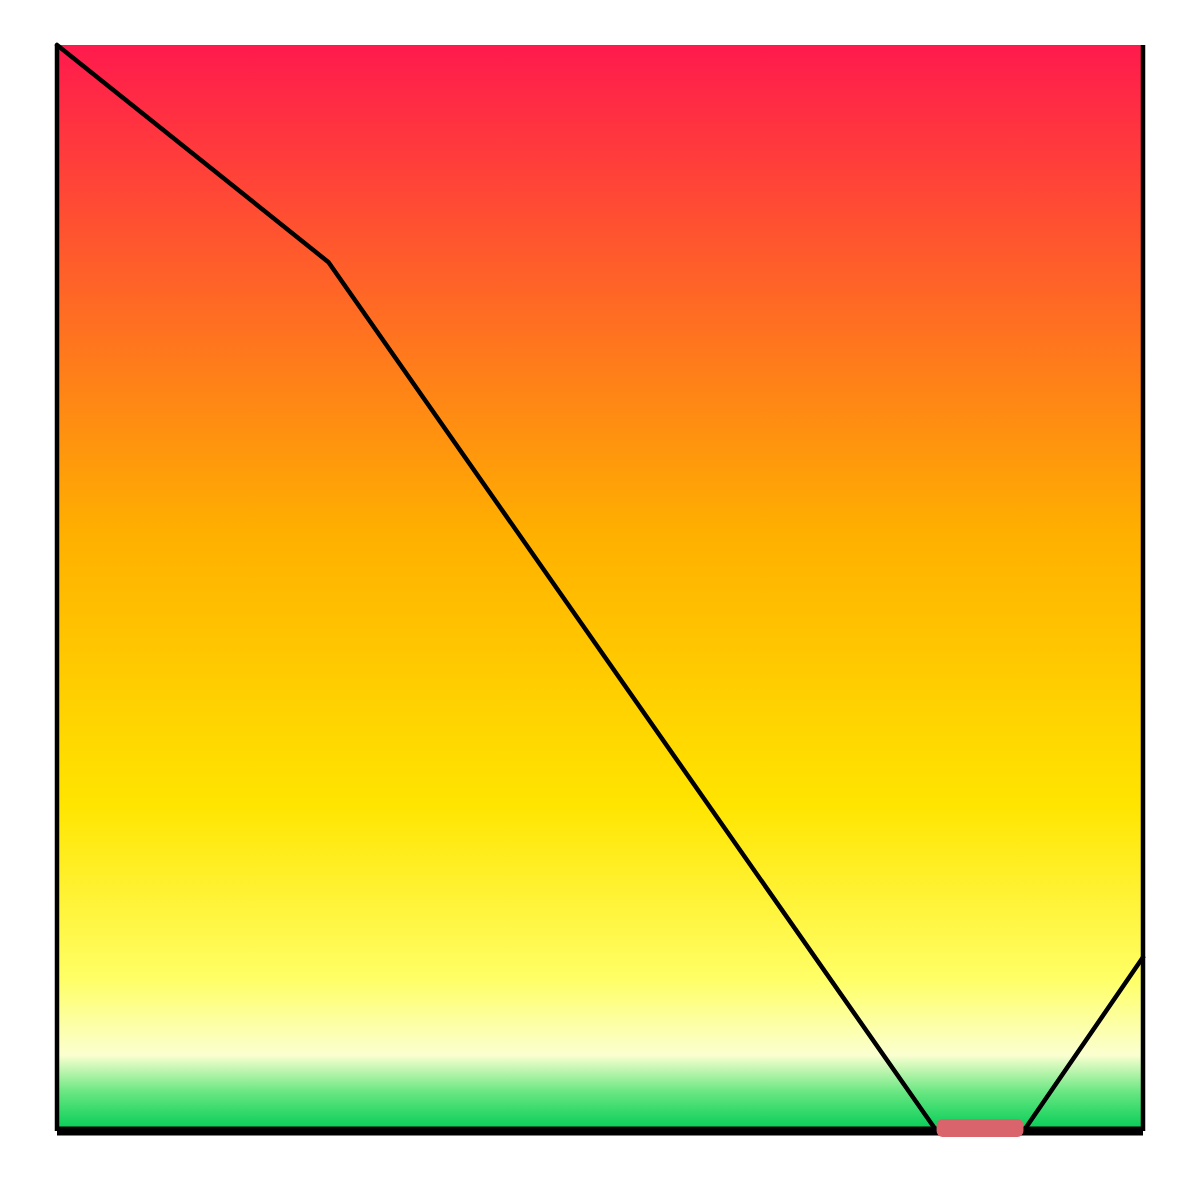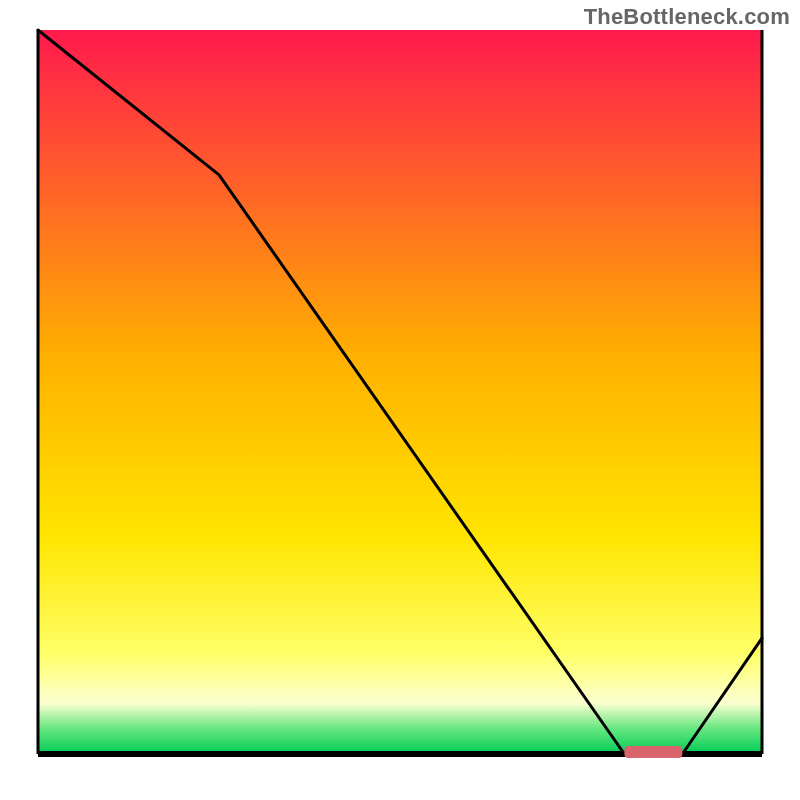--- a/index.html
+++ b/index.html
@@ -29,21 +29,20 @@
   svg {
     position: absolute;
     top: 0;
     left: 0;
   }
 </style>
 </head>
 <body>
 
 <div class="frame">
-  <div class="watermark">TheBottleneck.com</div>
 
   <svg width="800" height="800" viewBox="0 0 800 800">
     <defs>
       <linearGradient id="bg-grad" x1="0" y1="0" x2="0" y2="1">
       <stop offset="0%" stop-color="#ff1a4d"></stop>
           <stop offset="45%" stop-color="#ffb000"></stop>
           <stop offset="70%" stop-color="#ffe500"></stop>
           <stop offset="86%" stop-color="#ffff66"></stop>
           <stop offset="93%" stop-color="#fbffd0"></stop>
           <stop offset="96.5%" stop-color="#66e680"></stop>

